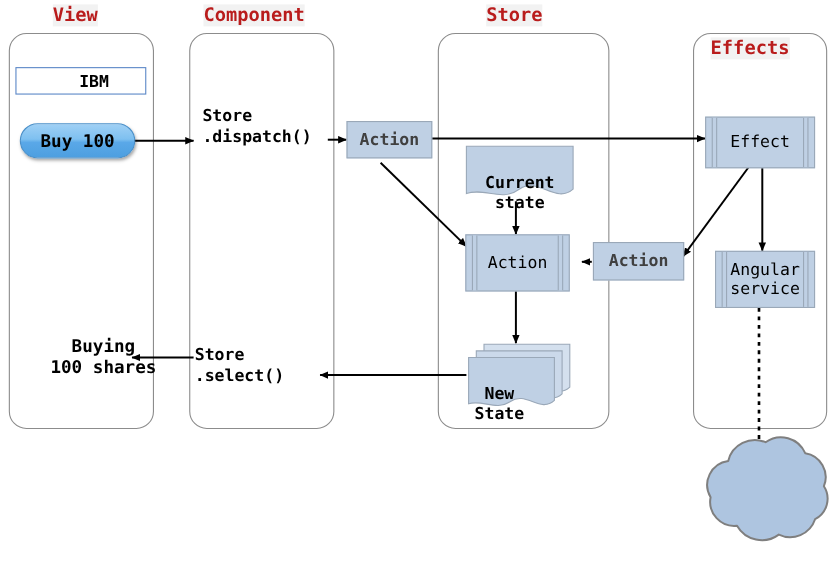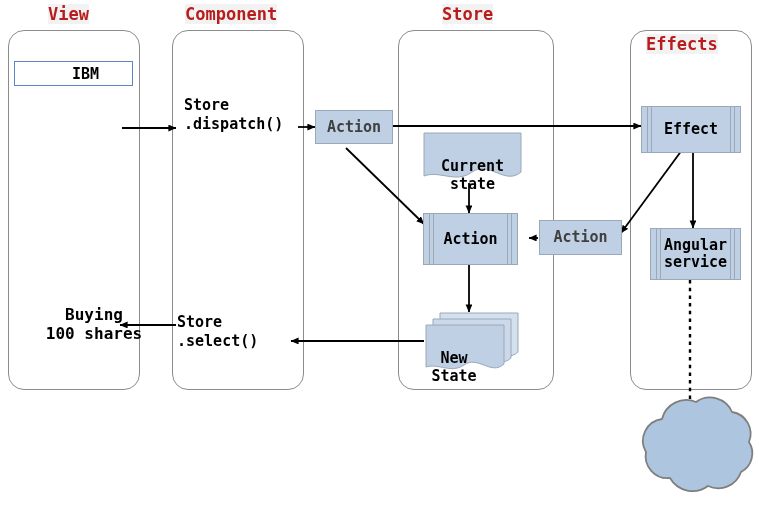--- a/index.html
+++ b/index.html
@@ -50,21 +50,21 @@
   }
   .process .bar{
     position:absolute;top:0;bottom:0;width:3px;
     border-left:1px solid #9aa8b8;border-right:1px solid #9aa8b8;
     background:#bfd0e4;
   }
   .process .bar.l{left:5px;}
   .process .bar.r{right:5px;}
   .process .ptxt{position:absolute;left:0;right:0;top:0;bottom:0;
     display:flex;align-items:center;justify-content:center;text-align:center;
-    font-size:15px;font-weight:bold;line-height:1.12;}
+    font-size:15px;font-weight:normal;line-height:1.12;}
 
   
   .docwrap{position:absolute;margin-top:16px;}
   .docwrap .dtxt{position:absolute;left:0;right:0;top:4px;
     display:flex;align-items:flex-start;justify-content:center;
     text-align:center;font-size:15px;font-weight:bold;line-height:1.2;
     padding-top:4px;}
 
   
   .ticker{
@@ -170,20 +170,21 @@
                C498,370 485,349 471,359
                C458,368 446,357 433,361 Z" fill="#cbd9ea" stroke="#9aa8b8" stroke-width="1"></path>
       <path d="M426,325 L504,325 L504,364
                C491,376 478,355 464,365
                C451,374 439,363 426,367 Z" fill="#bfd0e4" stroke="#9aa8b8" stroke-width="1"></path>
     </g>
   </svg>
 
   <div class="ticker" style="left:14px;top:61px;width:119px;height:25px;">IBM</div>
 
+  <div class="pill" style="left:18px;top:112px;width:105px;height:32px;">Buy 100</div>
 
   <div class="plaintext" style="left:10px;top:305px;width:118px;">Buying
 100 shares</div>
 
   <div class="codetext" style="left:184px;top:96px;width:120px;">Store
 .dispatch()</div>
 
   <div class="codetext" style="left:177px;top:313px;width:125px;">Store
 .select()</div>
 

